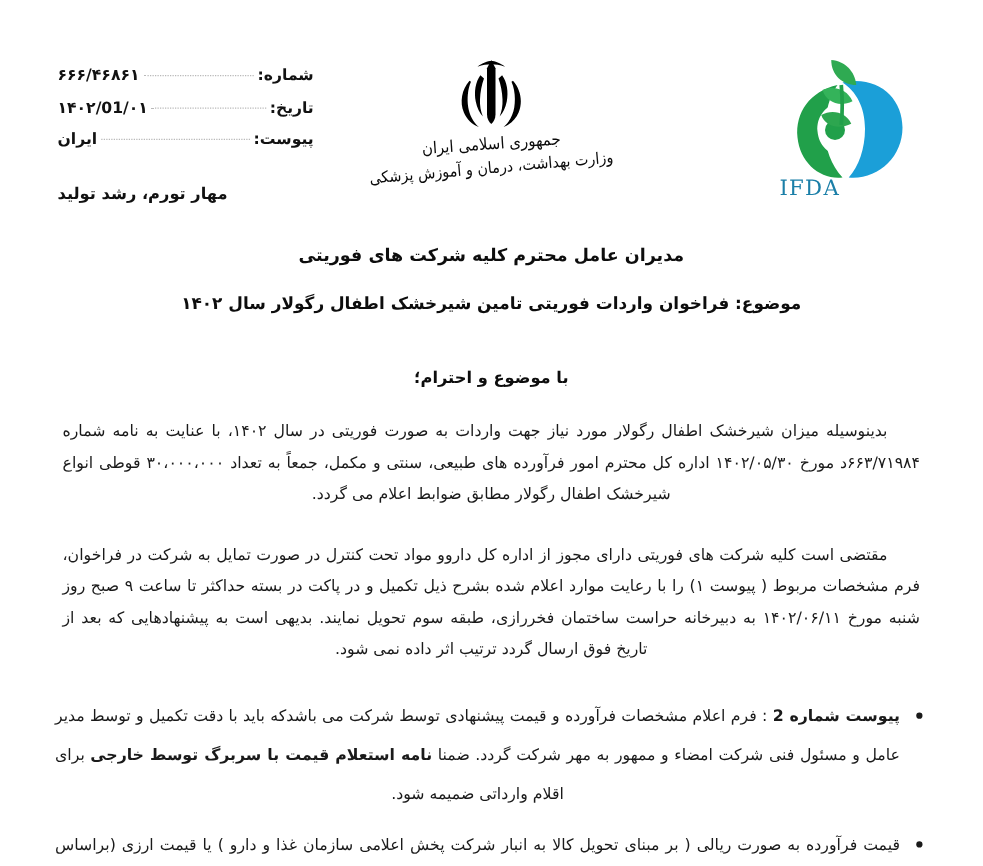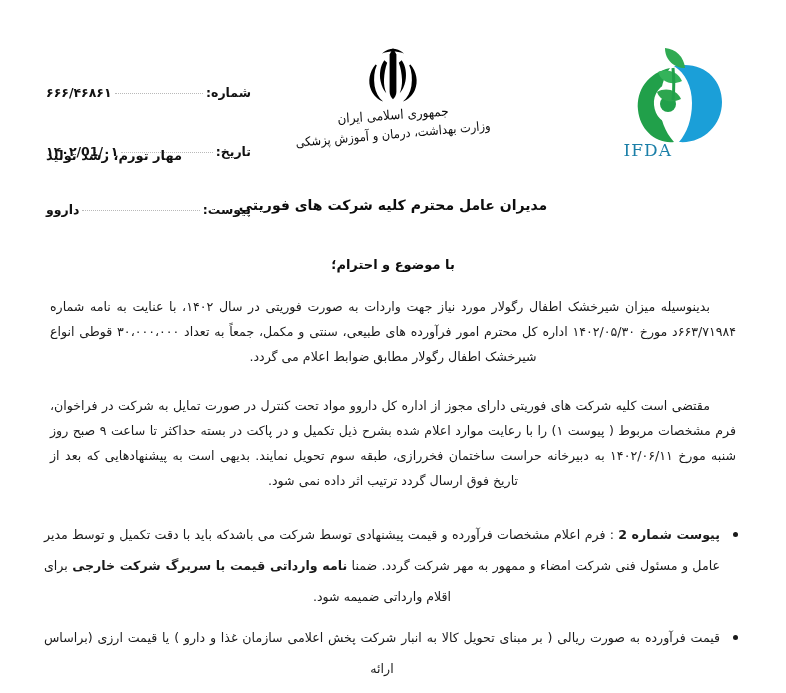--- a/index.html
+++ b/index.html
@@ -19,21 +19,21 @@
   
   .meta{
     position:absolute;left:46px;top:52px;width:205px;
     direction:rtl;text-align:right;
   }
   .meta-row{
     display:flex;align-items:baseline;justify-content:flex-start;
     font-size:12.5px;font-weight:bold;color:#121212;
     margin-bottom:10.5px;white-space:nowrap;
   }
-  .meta-label{flex:0 0 auto;font-weight:bold;font-size:12.5px;margin-top:33px;}
+  .meta-label{flex:0 0 auto;font-weight:bold;font-size:12.5px;}
   .meta-dots{
     flex:1 1 auto;margin:0 3px;
     border-bottom:1px dotted #b9b9b9;
     transform:translateY(-3px);height:9px;min-width:8px;
   }
   .meta-value{flex:0 0 auto;font-weight:bold;font-size:12.5px;letter-spacing:.2px;}
   .meta-value.short{min-width:26px;text-align:center;}
   .slogan{
     position:absolute;left:46px;top:148px;width:205px;
     text-align:left;font-size:13px;font-weight:bold;color:#111;
@@ -117,21 +117,21 @@
 
       <div class="meta-row">
         <span class="meta-label">تاریخ:</span>
         <span class="meta-dots"></span>
         <span class="meta-value">۱۴۰۲/01/۰۱</span>
       </div>
 
       <div class="meta-row">
         <span class="meta-label">پیوست:</span>
         <span class="meta-dots"></span>
-        <span class="meta-value short">داروو</span>
+        <span class="meta-value short">ایران</span>
       </div>
     </div>
 
     <div class="slogan">مهار تورم، رشد تولید</div>
 
     <div class="emblem">
       <span>
         <svg width="70" height="62" viewBox="0 0 70 62" aria-hidden="true">
           <g fill="#000">
 
@@ -197,25 +197,26 @@
           <textPath href="#ifdaArc" startOffset="4%">سازمان غذا و دارو</textPath>
         </text>
       </svg>
     </div>
   </div>
 
   <div class="body">
 
     <div class="addressee">مدیران عامل محترم کلیه شرکت های فوریتی</div>
 
+    <div class="subject">موضوع: فراخوان واردات فوریتی تامین شیرخشک اطفال رگولار سال ۱۴۰۲</div>
 
     <div class="greeting">با موضوع و احترام؛</div>
 
     <p class="para p1">بدینوسیله میزان شیرخشک اطفال رگولار مورد نیاز جهت واردات به صورت فوریتی در سال ۱۴۰۲، با عنایت به نامه شماره ۶۶۳/۷۱۹۸۴د مورخ ۱۴۰۲/۰۵/۳۰ اداره کل محترم امور فرآورده های طبیعی، سنتی و مکمل، جمعاً به تعداد ۳۰،۰۰۰،۰۰۰ قوطی انواع شیرخشک اطفال رگولار مطابق ضوابط اعلام می گردد.</p>
 
     <p class="para p2">مقتضی است کلیه شرکت های فوریتی دارای مجوز از اداره کل داروو مواد تحت کنترل در صورت تمایل به شرکت در فراخوان، فرم مشخصات مربوط ( پیوست ۱) را با رعایت موارد اعلام شده بشرح ذیل تکمیل و در پاکت در بسته حداکثر تا ساعت ۹ صبح روز شنبه مورخ ۱۴۰۲/۰۶/۱۱ به دبیرخانه حراست ساختمان فخررازی، طبقه سوم تحویل نمایند. بدیهی است به پیشنهادهایی که بعد از تاریخ فوق ارسال گردد ترتیب اثر داده نمی شود.</p>
 
     <ul class="bullets">
-      <li class="bullet"><b>پیوست شماره 2</b><span> : فرم اعلام مشخصات فرآورده و قیمت پیشنهادی توسط شرکت می باشدکه باید با دقت تکمیل و توسط مدیر عامل و مسئول فنی شرکت امضاء و ممهور به مهر شرکت گردد. ضمنا </span><b>نامه وارداتی قیمت با سربرگ شرکت خارجی</b><span> برای اقلام وارداتی ضمیمه شود.</span></li>
+      <li class="bullet"><b>پیوست شماره 2</b><span> : فرم اعلام مشخصات فرآورده و قیمت پیشنهادی توسط شرکت می باشدکه باید با دقت تکمیل و توسط مدیر عامل و مسئول فنی شرکت امضاء و ممهور به مهر شرکت گردد. ضمنا </span><b>نامه استعلام قیمت با سربرگ توسط خارجی</b><span> برای اقلام وارداتی ضمیمه شود.</span></li>
       <li class="bullet"><span>قیمت فرآورده به صورت ریالی ( بر مبنای تحویل کالا به انبار شرکت پخش اعلامی سازمان غذا و دارو ) یا قیمت ارزی (براساس ارائه</span></li>
     </ul>
   </div>
 </div>
 
 </body></html>

